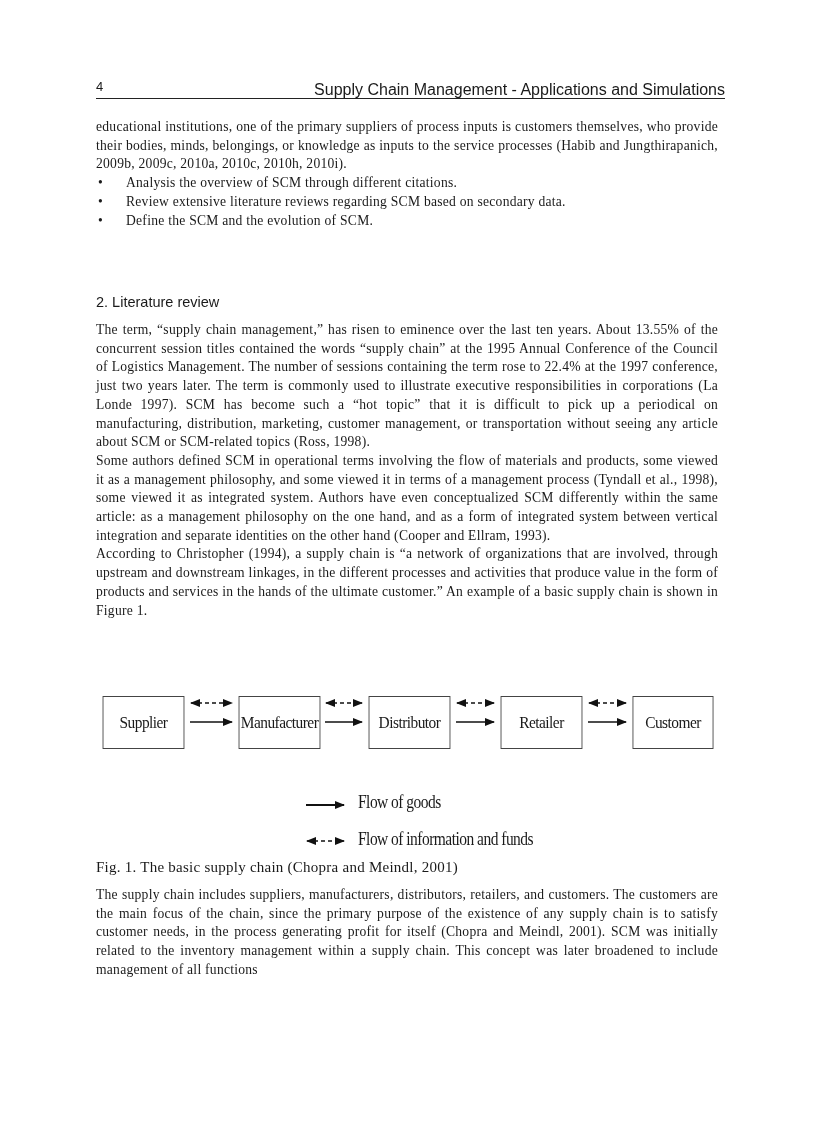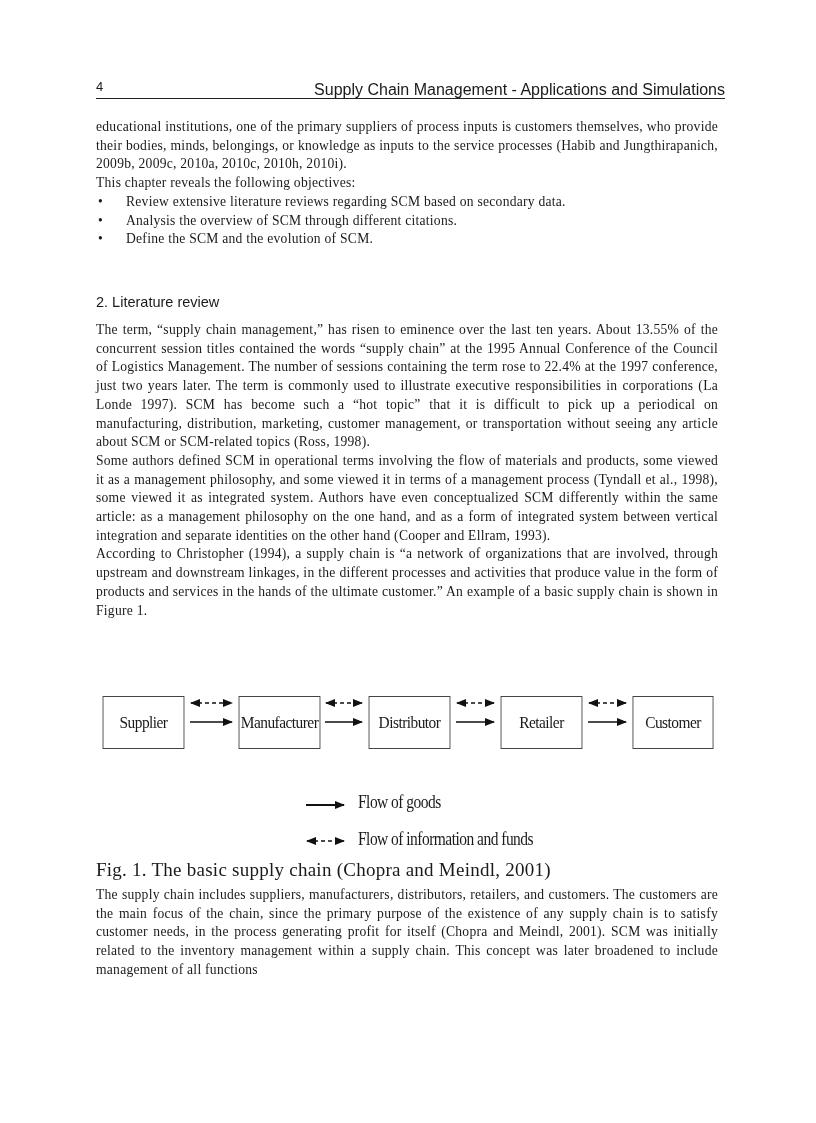--- a/index.html
+++ b/index.html
@@ -10,38 +10,37 @@
   .header .running { position: absolute; right: 0; top: 2px; font-size: 16px; }
   .body-text { position: absolute; left: 96px; width: 622px; font-family: "Liberation Serif", serif; font-size: 13.6px; line-height: 18.7px; text-align: justify; letter-spacing: 0.25px; }
   .p { margin: 0; }
   .bullets { list-style: none; margin: 0; padding: 0; }
   .bullets li { position: relative; padding-left: 30px; margin: 0; }
   .bullets li::before { content: "\2022"; position: absolute; left: 2px; top: 0; }
   .h2 { position: absolute; left: 96px; top: 294px; font-family: "Liberation Sans", sans-serif; font-weight: normal; font-size: 14.5px; }
   .figure { position: absolute; left: 0; top: 4px; width: 816px; height: 1123px; pointer-events: none; }
   .box { position: absolute; top: 692px; height: 51px; border: 1px solid #444; background: #fff; display: flex; align-items: center; justify-content: center; font-family: "Liberation Serif", serif; font-size: 17.5px; letter-spacing: -0.6px; transform: scaleX(0.88); transform-origin: center; }
   .legend { position: absolute; font-family: "Liberation Serif", serif; font-size: 18px; letter-spacing: -0.6px; }
-  .caption { position: absolute; left: 96px; top: 859px; font-family: "Liberation Serif", serif; font-size: 19px; letter-spacing: 0.25px; }
+  .caption { position: absolute; left: 96px; top: 859px; font-family: "Liberation Serif", serif; font-size: 15px; letter-spacing: 0.25px; }
 </style>
 </head>
 <body>
 
 <div class="page">
 
   <div class="header">
     <span class="num">4</span>
     <span class="running">Supply Chain Management - Applications and Simulations</span>
   </div>
 
   <div class="body-text" style="top:118px;">
     <p class="p">educational institutions, one of the primary suppliers of process inputs is customers themselves, who provide their bodies, minds, belongings, or knowledge as inputs to the service processes (Habib and Jungthirapanich, 2009b, 2009c, 2010a, 2010c, 2010h, 2010i).</p>
-    <p class="p" style="text-align:left;">This chapter reveals the following objectives:</p>
     <ul class="bullets">
+      <li>Analysis the overview of SCM through different citations.</li>
       <li>Review extensive literature reviews regarding SCM based on secondary data.</li>
-      <li>Analysis the overview of SCM through different citations.</li>
       <li>Define the SCM and the evolution of SCM.</li>
     </ul>
   </div>
 
   <div class="h2">2. Literature review</div>
 
   <div class="body-text" style="top:321px;">
     <p class="p">The term, “supply chain management,” has risen to eminence over the last ten years. About 13.55% of the concurrent session titles contained the words “supply chain” at the 1995 Annual Conference of the Council of Logistics Management. The number of sessions containing the term rose to 22.4% at the 1997 conference, just two years later. The term is commonly used to illustrate executive responsibilities in corporations (La Londe 1997). SCM has become such a “hot topic” that it is difficult to pick up a periodical on manufacturing, distribution, marketing, customer management, or transportation without seeing any article about SCM or SCM-related topics (Ross, 1998).</p>
     <p class="p">Some authors defined SCM in operational terms involving the flow of materials and products, some viewed it as a management philosophy, and some viewed it in terms of a management process (Tyndall et al., 1998), some viewed it as integrated system. Authors have even conceptualized SCM differently within the same article: as a management philosophy on the one hand, and as a form of integrated system between vertical integration and separate identities on the other hand (Cooper and Ellram, 1993).</p>
     <p class="p">According to Christopher (1994), a supply chain is “a network of organizations that are involved, through upstream and downstream linkages, in the different processes and activities that produce value in the form of products and services in the hands of the ultimate customer.” An example of a basic supply chain is shown in Figure 1.</p>

